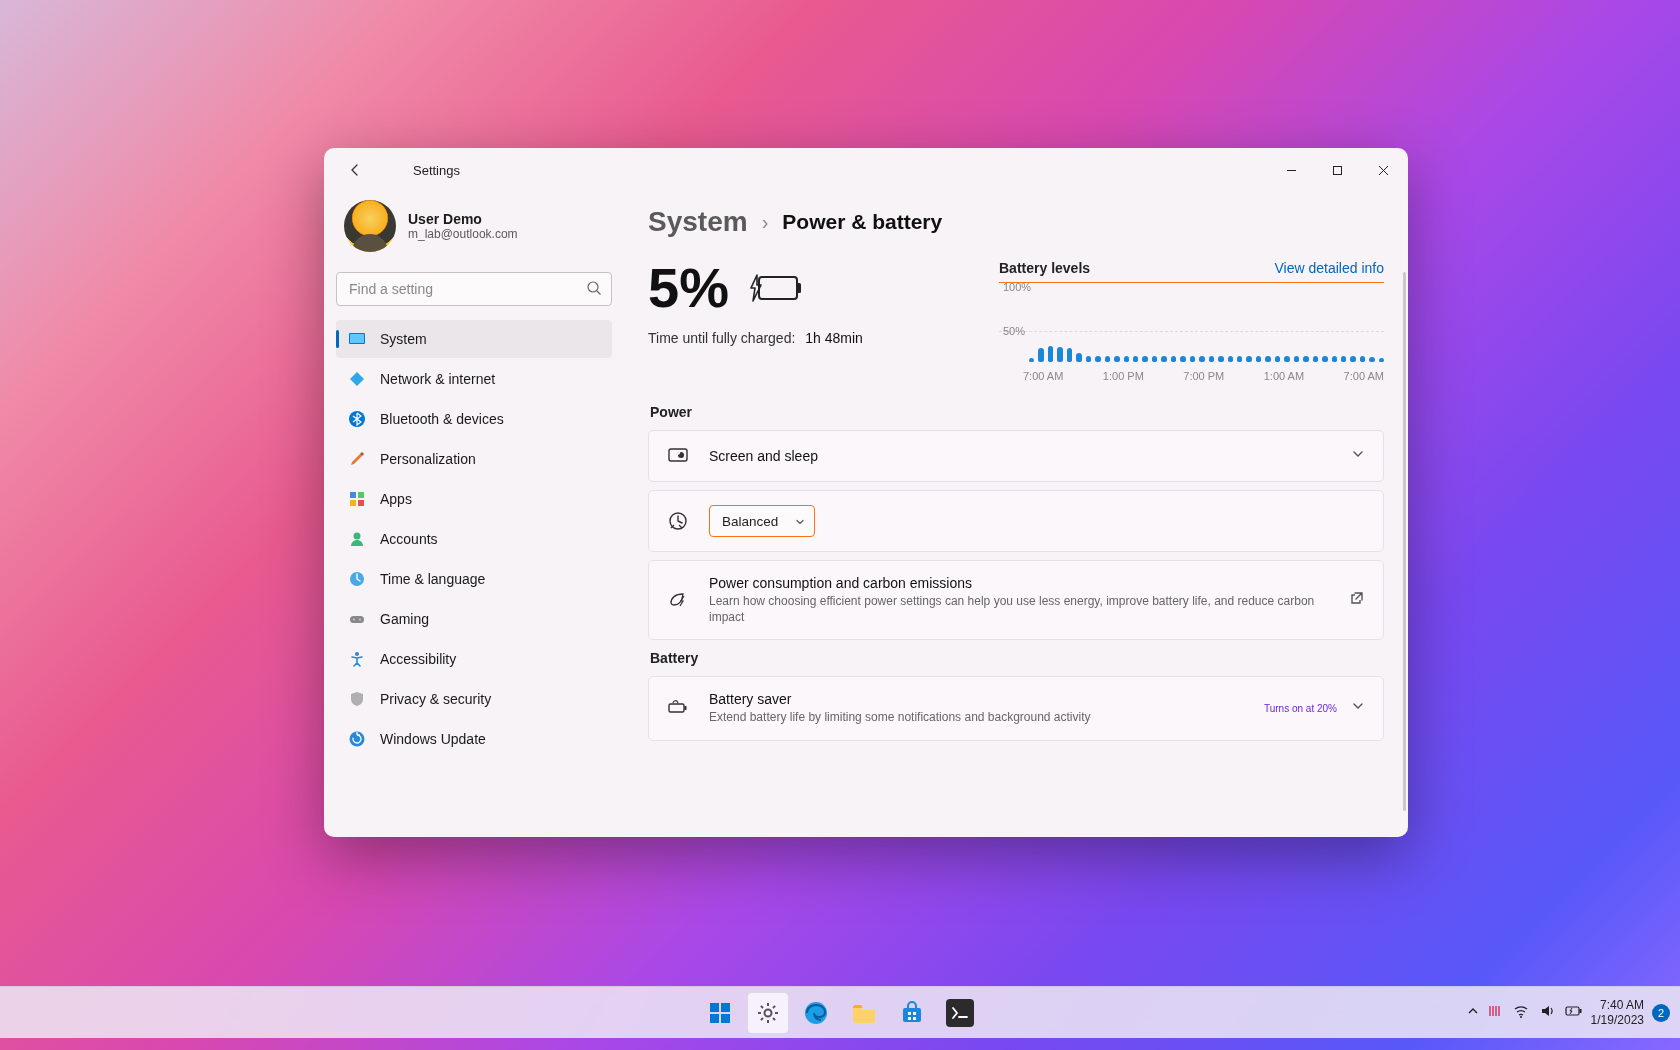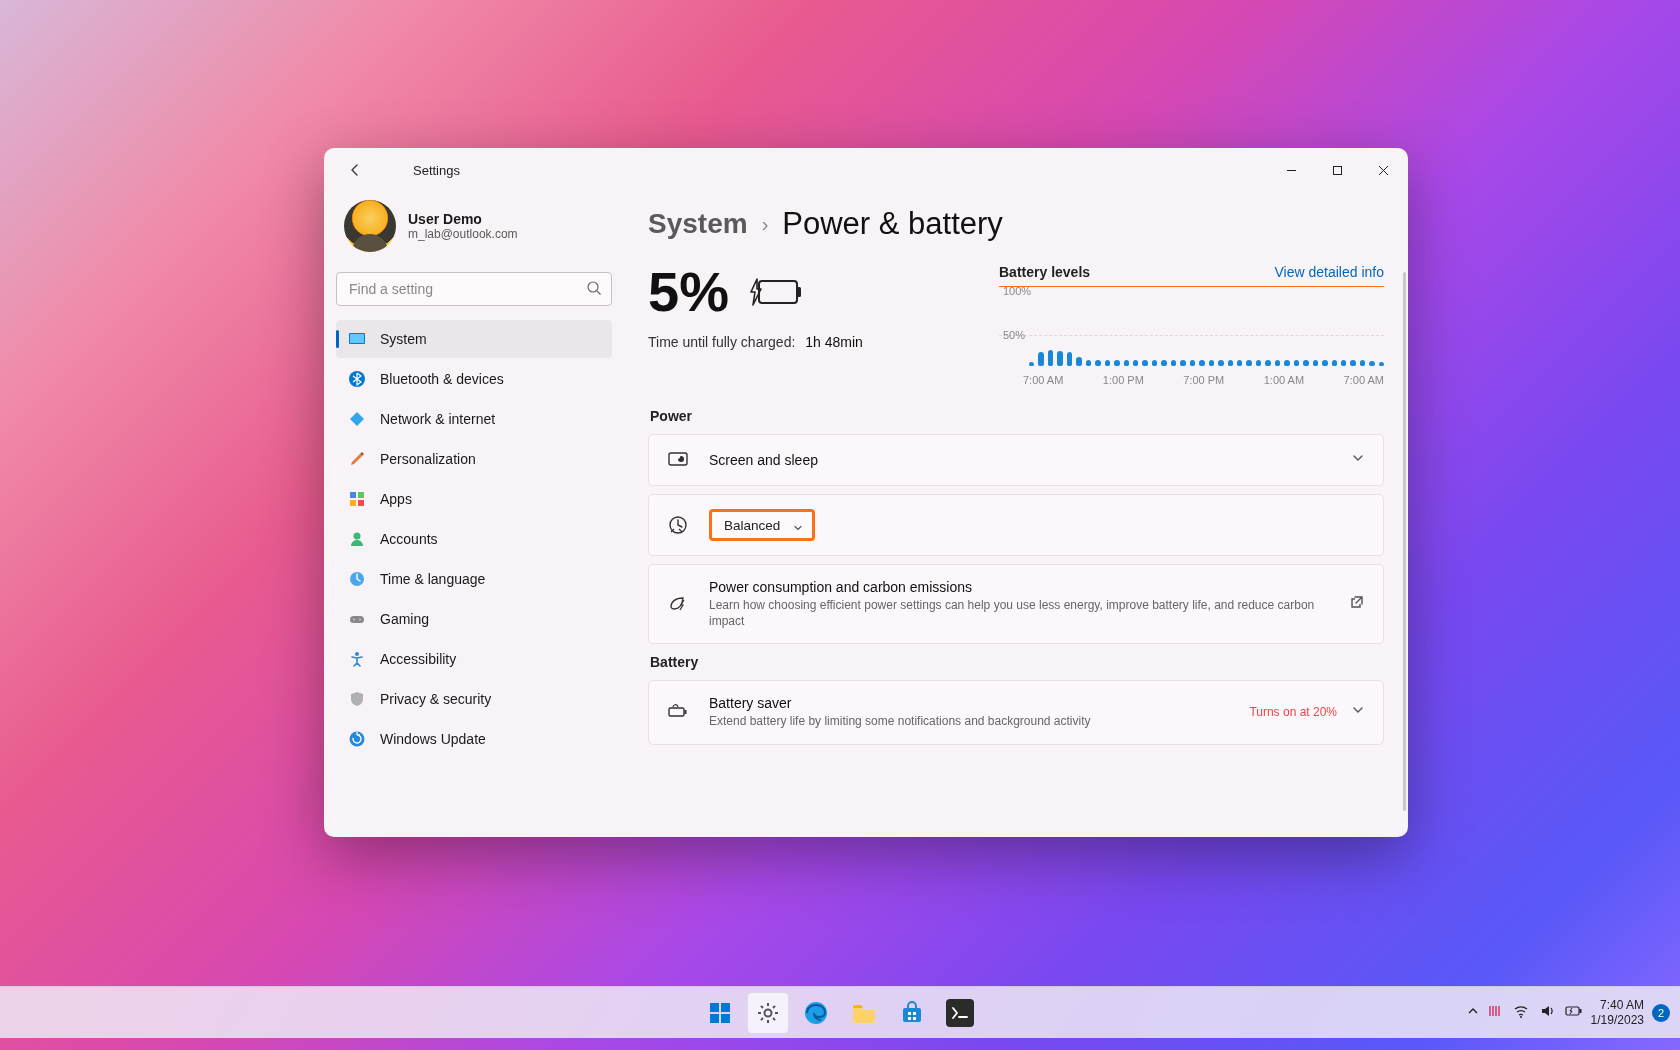--- a/index.html
+++ b/index.html
@@ -45,21 +45,21 @@
 .nav { display:flex; flex-direction:column; gap:2px; }
 .nav-item { display:flex; align-items:center; gap:14px; height:38px; padding:0 12px; border-radius:4px; font-size:14px; color:#1a1a1a; cursor:pointer; position:relative; }
 .nav-item.active { background: rgba(0,0,0,0.05); }
 .nav-item.active::before { content:''; position:absolute; left:0; top:10px; bottom:10px; width:3px; background:#0067c0; border-radius:2px; }
 .nav-icon { width:18px; height:18px; display:inline-flex; align-items:center; justify-content:center; }
 
 .content { flex:1; padding: 0 24px 8px 24px; overflow-y:auto; }
 .breadcrumb { display:flex; align-items:center; gap:14px; margin: 14px 0 22px 0; }
 .bc-parent { font-size:28px; color:#5a5a5a; font-weight:600; cursor:pointer; }
 .bc-sep { font-size:20px; color:#888; }
-.bc-current { font-size:31px; font-weight:400; color:#111; }
+.bc-current { font-size:21px; font-weight:700; color:#111; }
 
 .top-panel { display:flex; gap:24px; margin-bottom: 26px; }
 .battery-block { flex:0 0 320px; }
 .battery-pct-row { display:flex; align-items:center; gap:18px; }
 .battery-pct { font-size:56px; font-weight:600; color:#111; line-height:1; }
 .battery-icon-lg svg { display:block; }
 .battery-sub { margin-top:14px; font-size:14px; color:#333; }
 .battery-sub .val { color:#111; margin-left:6px; }
 
 .chart-block { flex:1;margin-left:7px; }
@@ -73,25 +73,25 @@
 .chart-bar { width:6px; background:#1a87d8; border-radius:3px 3px 2px 2px; }
 .chart-xaxis { position:absolute; left:24px; right:0; bottom:-4px; display:flex; justify-content:space-between; font-size:11px; color:#888; }
 
 .section-label { font-size:14px; font-weight:600; color:#222; margin: 10px 0 10px 2px; }
 .card { background:#fbf7fa; border:1px solid #e8e0e6; border-radius:5px; padding:14px 18px; display:flex; align-items:center; gap:20px; margin-bottom:8px; cursor:pointer; }
 .card-icon { width:22px; height:22px; display:flex; align-items:center; justify-content:center; color:#333; flex-shrink:0; }
 .card-text { flex:1; min-width:0; }
 .card-title { font-size:14px; color:#111; }
 .card-desc { font-size:12px; color:#666; margin-top:2px; line-height:1.35; }
 .card-right { display:flex; align-items:center; gap:14px; }
-.select-box { border:3px solid #f97316; background:#fdfafc; border-radius:4px; height:32px; padding:0 28px 0 12px; font-size:13.5px; color:#222; display:flex; align-items:center; position:relative; min-width:106px; cursor:pointer; }
+.select-box { border:1px solid #f97316; background:#fdfafc; border-radius:4px; height:32px; padding:0 28px 0 12px; font-size:13.5px; color:#222; display:flex; align-items:center; position:relative; min-width:106px; cursor:pointer; }
 .select-box .chev { position:absolute; right:8px; top:10px; color:#555; }
 .chevron { color:#555; }
 .ext-link-icon { color:#555; }
-.status-text { font-size:12px; color:#ef4444; }
+.status-text { font-size:10px; color:#6d28d9; }
 
 .taskbar { position:absolute; left:0; right:0; bottom:12px; height:52px; background: rgba(238,232,245,0.86); backdrop-filter: blur(20px); border-top:1px solid rgba(0,0,0,0.06); display:flex; align-items:center; }
 .task-center { position:absolute; left:50%; transform:translateX(-50%); display:flex; gap:6px; }
 .task-icon { width:42px; height:42px; border-radius:5px; display:flex; align-items:center; justify-content:center; cursor:pointer; }
 .task-icon.active { background: rgba(255,255,255,0.7); border:1px solid rgba(0,0,0,0.1); }
 .ti-inner { width:28px; height:28px; border-radius:4px; display:flex; align-items:center; justify-content:center; }
 .tray { margin-left:auto; display:flex; align-items:center; gap:8px; padding-right:10px; font-size:12px; color:#222; }
 .tray-icons { display:flex; align-items:center; gap:10px; }
 .tray-clock { text-align:right; line-height:1.25; font-size:12px; }
 .tray-badge { width:18px; height:18px; border-radius:9px; background:#0067c0; color:#fff; font-size:11px; display:flex; align-items:center; justify-content:center; }
@@ -151,33 +151,33 @@
               <svg width="18" height="18" viewBox="0 0 18 18">
                 <rect x="1" y="3" width="16" height="11" rx="1" fill="#0078d4"></rect>
                 <rect x="2" y="4" width="14" height="9" fill="#60c8ff"></rect>
               </svg>
             </span>
           <span>System</span>
         </div>
         <div class="nav-item">
           <span class="nav-icon">
               <svg width="18" height="18" viewBox="0 0 18 18">
+                <path d="M9 2 L16 9 L9 16 L2 9 Z" fill="#2ea8e8"></path>
+              </svg>
+            </span>
+          <span>Network &amp; internet</span>
+        </div>
+        <div class="nav-item">
+          <span class="nav-icon">
+              <svg width="18" height="18" viewBox="0 0 18 18">
                 <circle cx="9" cy="9" r="8" fill="#0078d4"></circle>
                 <path d="M9 3v12l4-3-8-6m0 6l8-6-4-3" stroke="#fff" stroke-width="1.2" fill="none"></path>
               </svg>
             </span>
           <span>Bluetooth &amp; devices</span>
-        </div>
-        <div class="nav-item">
-          <span class="nav-icon">
-              <svg width="18" height="18" viewBox="0 0 18 18">
-                <path d="M9 2 L16 9 L9 16 L2 9 Z" fill="#2ea8e8"></path>
-              </svg>
-            </span>
-          <span>Network &amp; internet</span>
         </div>
         <div class="nav-item">
           <span class="nav-icon">
               <svg width="18" height="18" viewBox="0 0 18 18">
                 <path d="M3 15l3-1 8-8-2-2-8 8z" fill="#e87838"></path>
                 <path d="M12 4l2 2 2-2-2-2z" fill="#a05828"></path>
               </svg>
             </span>
           <span>Personalization</span>
         </div>

